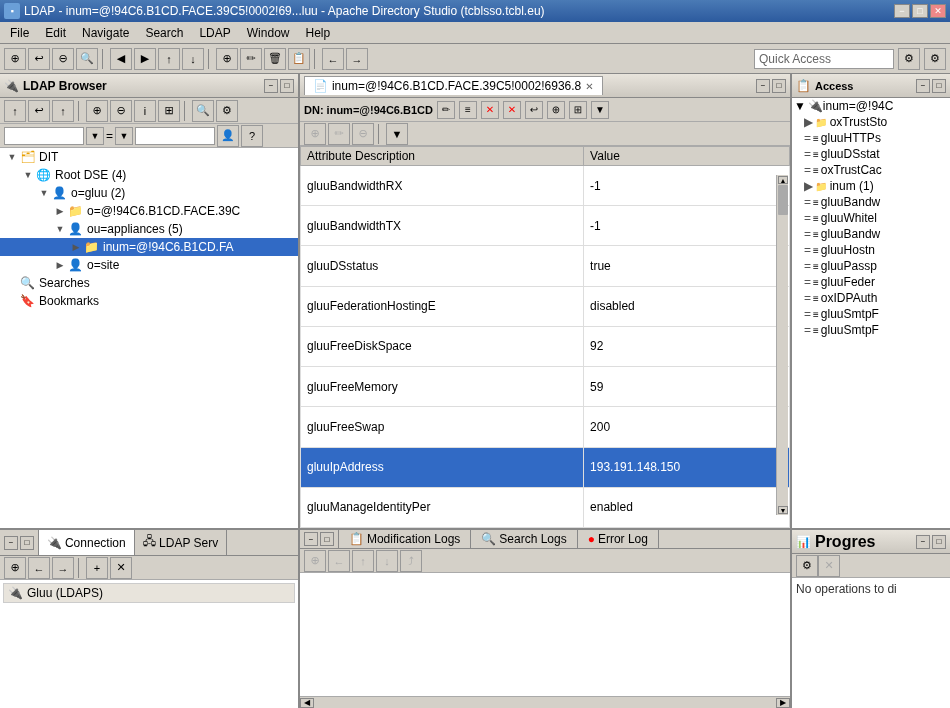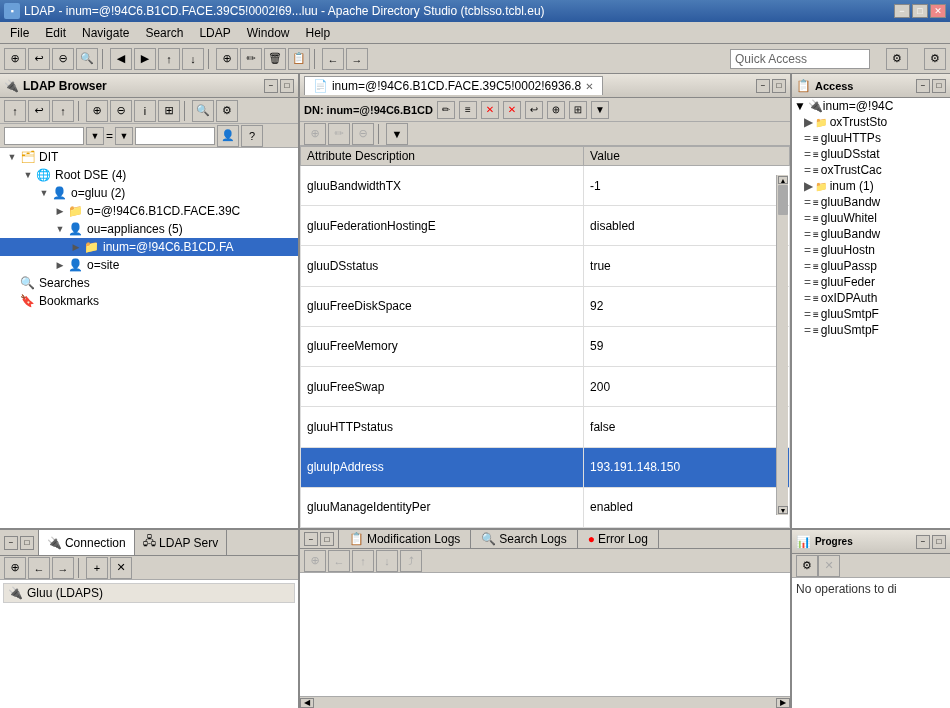--- a/index.html
+++ b/index.html
@@ -51,21 +51,21 @@
     .tb-btn {
       width: 22px; height: 22px;
       background: #d4d0c8;
       border: 1px solid #999;
       display: flex; align-items: center; justify-content: center;
       cursor: pointer;
       font-size: 11px;
     }
     .tb-sep { width: 4px; height: 20px; border-left: 1px solid #888; margin: 0 2px; }
     .quick-access-area {
-      display: flex; align-items: center; gap: 16px;
+      display: flex; align-items: center; gap: 4px;
     }
     .quick-access-box {
       background: white;
       border: 1px solid #999;
       height: 20px;
       width: 140px;
       display: flex; align-items: center;
       padding: 0 4px;
       font-size: 11px;
       color: #666;
@@ -601,47 +601,47 @@
 
         <div class="attr-table" style="flex:1; overflow:auto; display:flex;">
           <table>
             <thead>
               <tr>
                 <th>Attribute Description</th>
                 <th>Value</th>
               </tr>
             </thead>
             <tbody id="attr-tbody">
+            <tr>
+                  <td>gluuBandwidthRX</td>
+                  <td>-1</td>
+                </tr>
                 <tr>
                   <td>gluuBandwidthTX</td>
                   <td>-1</td>
                 </tr>
                 <tr>
+                  <td>gluuDSstatus</td>
+                  <td>true</td>
+                </tr>
+                <tr>
                   <td>gluuFederationHostingE</td>
                   <td>disabled</td>
-                </tr>
-                <tr>
-                  <td>gluuDSstatus</td>
-                  <td>true</td>
                 </tr>
                 <tr>
                   <td>gluuFreeDiskSpace</td>
                   <td>92</td>
                 </tr>
                 <tr>
                   <td>gluuFreeMemory</td>
                   <td>59</td>
                 </tr>
                 <tr>
                   <td>gluuFreeSwap</td>
                   <td>200</td>
-                </tr>
-                <tr>
-                  <td>gluuHTTPstatus</td>
-                  <td>false</td>
                 </tr>
                 <tr class="selected">
                   <td>gluuIpAddress</td>
                   <td>193.191.148.150</td>
                 </tr>
                 <tr>
                   <td>gluuManageIdentityPer</td>
                   <td>enabled</td>
                 </tr>
               </tbody>
@@ -783,21 +783,21 @@
               <div style="width:14px; height:10px; border:1px solid #888; background:#d4d0c8; display:flex; align-items:center; justify-content:center; font-size:8px;">▶</div>
             </div>
           </div>
         </div>
       </div>
 
       <div class="progress-panel" style="width:160px;">
         <div class="progress-header">
           <div style="display:flex; align-items:center; gap:4px;">
             <span style="color:#3a6aa8;">📊</span>
-            <span style="font-weight:bold; font-size:10px;">Progres</span>
+            <span style="font-weight:bold; font-size:16px;">Progres</span>
           </div>
           <div class="panel-controls">
             <div class="panel-ctrl-btn">−</div>
             <div class="panel-ctrl-btn">□</div>
           </div>
         </div>
         <div class="progress-toolbar">
           <div class="tb-btn">⚙</div>
           <div class="tb-btn disabled" style="color:#aaa;">✕</div>
         </div>

